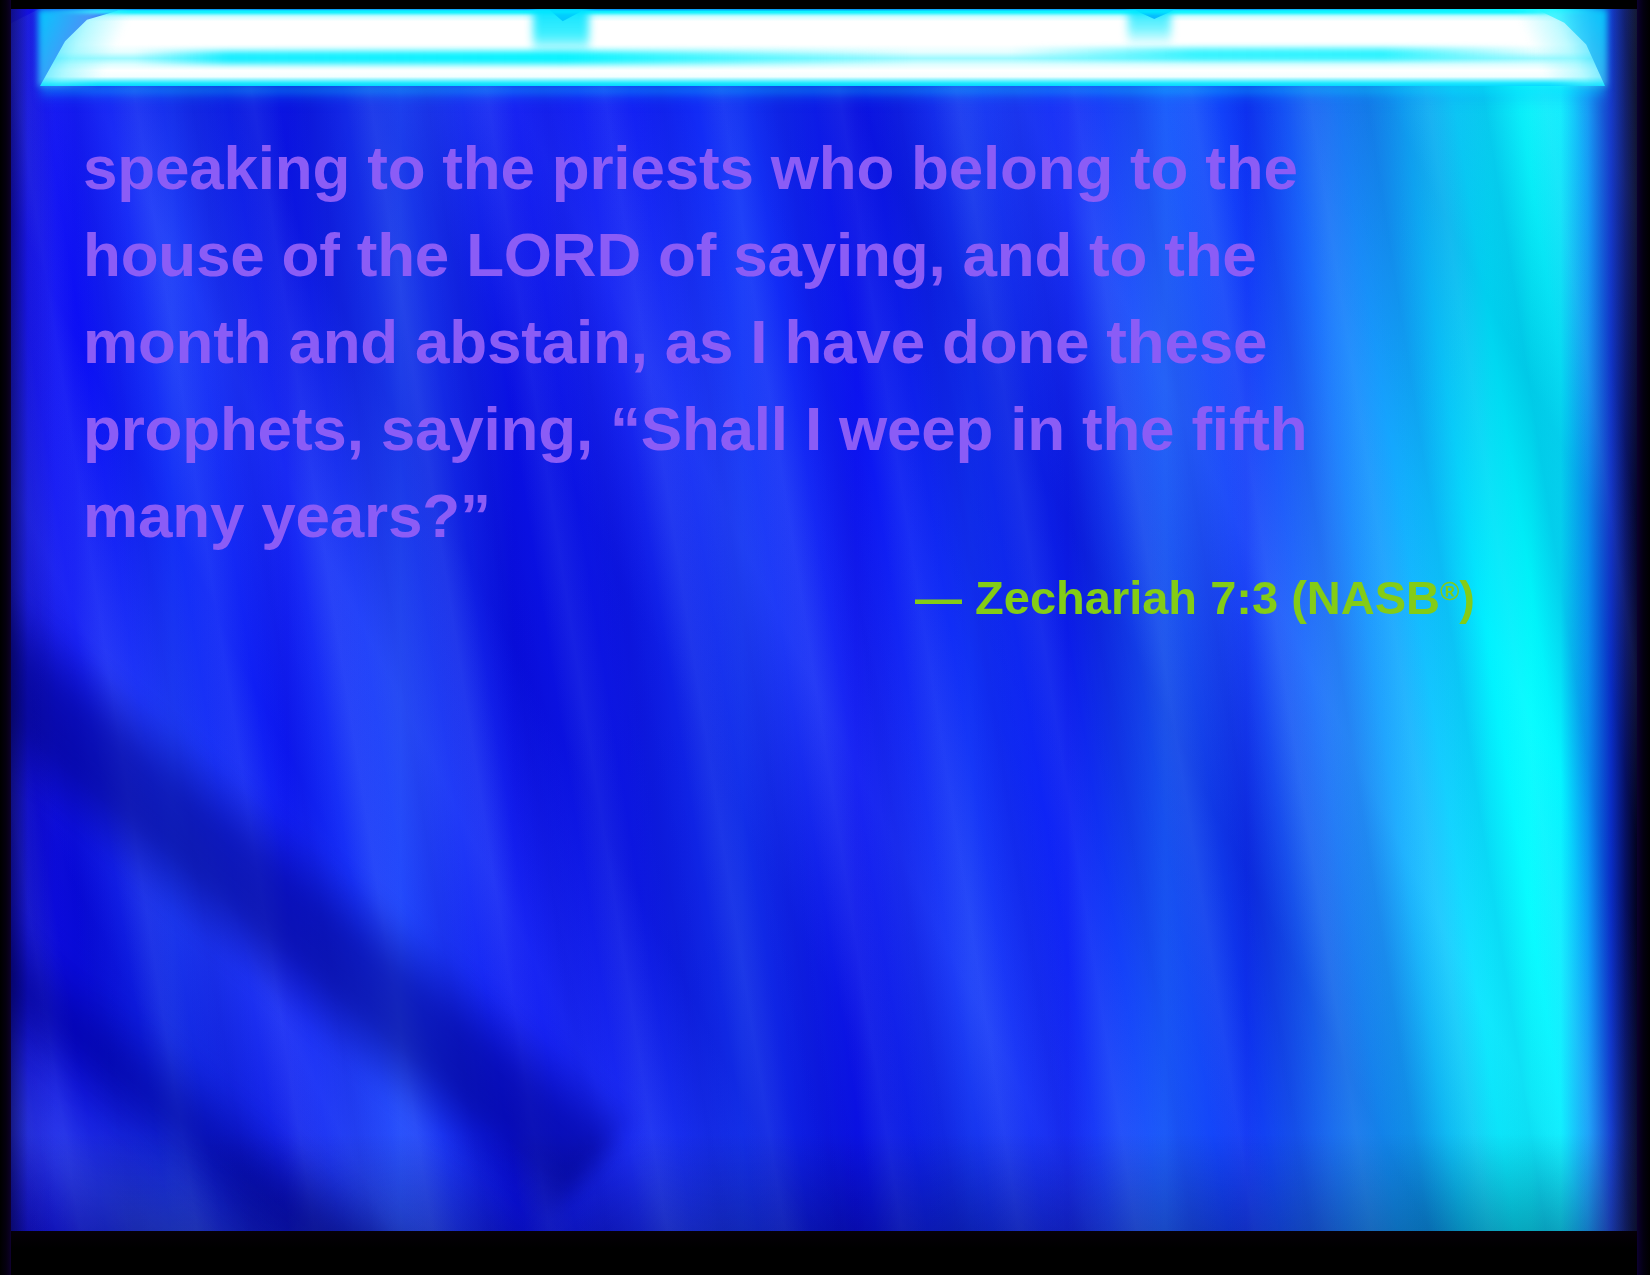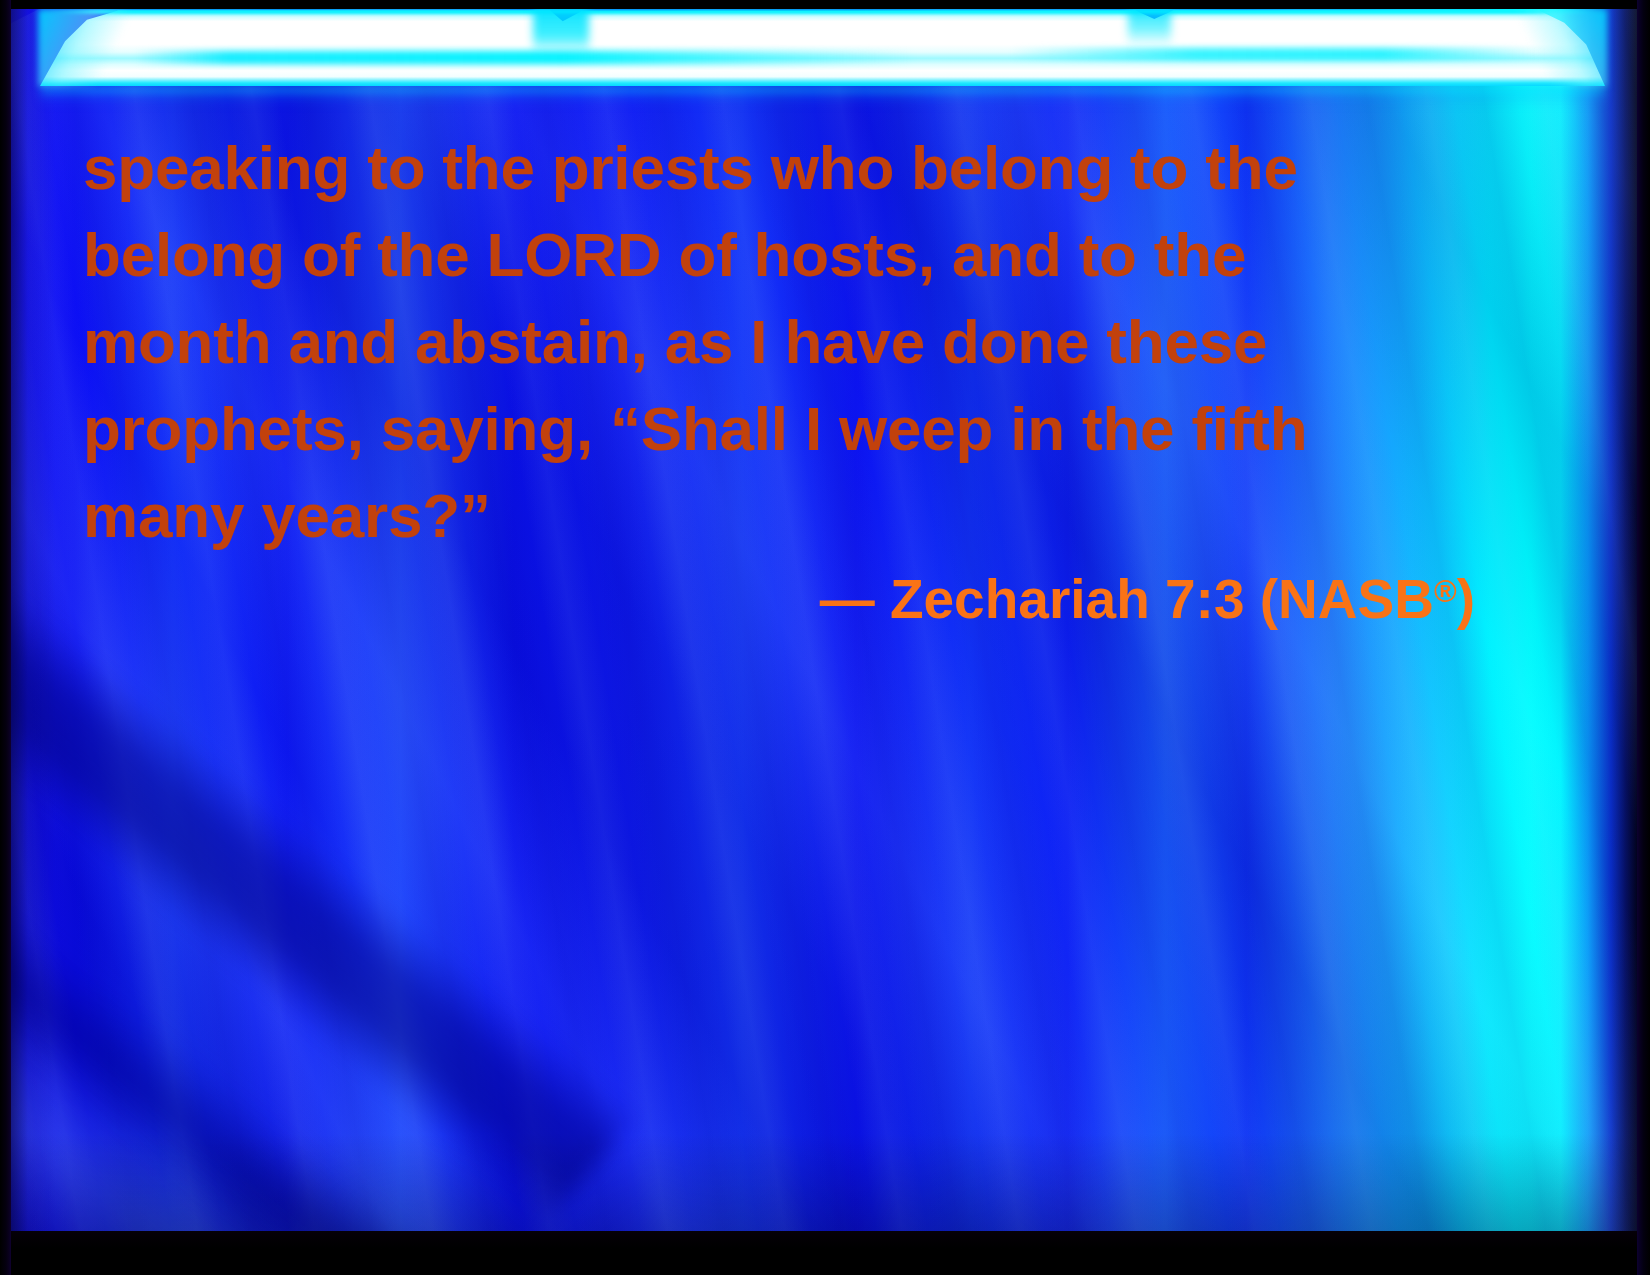--- a/index.html
+++ b/index.html
@@ -280,39 +280,39 @@
     filter: blur(4px);
   }
 
   
   .verse {
     position: absolute;
     left: 83px;
     top: 124px;
     width: 1420px;
     z-index: 30;
-    color: #c2410c;
+    color: #8b5cf6;
     font-weight: bold;
     font-size: 62px;
     line-height: 87px;
     letter-spacing: -0.2px;
     font-stretch: condensed;
   }
   .verse-line { white-space: nowrap; }
 
   .attribution {
     position: absolute;
     left: 83px;
     top: 548px;
     width: 1392px;
     z-index: 30;
     text-align: right;
-    color: #f97316;
+    color: #84cc16;
     font-weight: bold;
-    font-size: 55px;
+    font-size: 47px;
     line-height: 87px;
     white-space: nowrap;
     font-stretch: condensed;
   }
   .reg-mark {
     font-size: 0.56em;
     vertical-align: 0.52em;
     font-weight: bold;
   }
 </style>
@@ -338,21 +338,21 @@
     <div class="glare-cyanband2"></div>
     <div class="glare-notch"></div>
     <div class="glare-notch2"></div>
     <div class="glare-leftwedge"></div>
     <div class="glare-rightwedge"></div>
     <div class="glare-underglow"></div>
   </div>
 
   <div class="verse">
     <div class="verse-line">speaking to the priests who belong to the</div>
-    <div class="verse-line">belong of the LORD of hosts, and to the</div>
+    <div class="verse-line">house of the LORD of saying, and to the</div>
     <div class="verse-line">month and abstain, as I have done these</div>
     <div class="verse-line">prophets, saying, “Shall I weep in the fifth</div>
     <div class="verse-line">many years?”</div>
   </div>
 
   <div class="attribution"><span>—</span><span>&nbsp;</span><span>Zechariah 7:3 (NASB</span><span class="reg-mark">®</span><span>)</span></div>
 
   <div class="frame-edge frame-top"></div>
   <div class="frame-edge frame-bottom"></div>
   <div class="frame-edge frame-left"></div>

